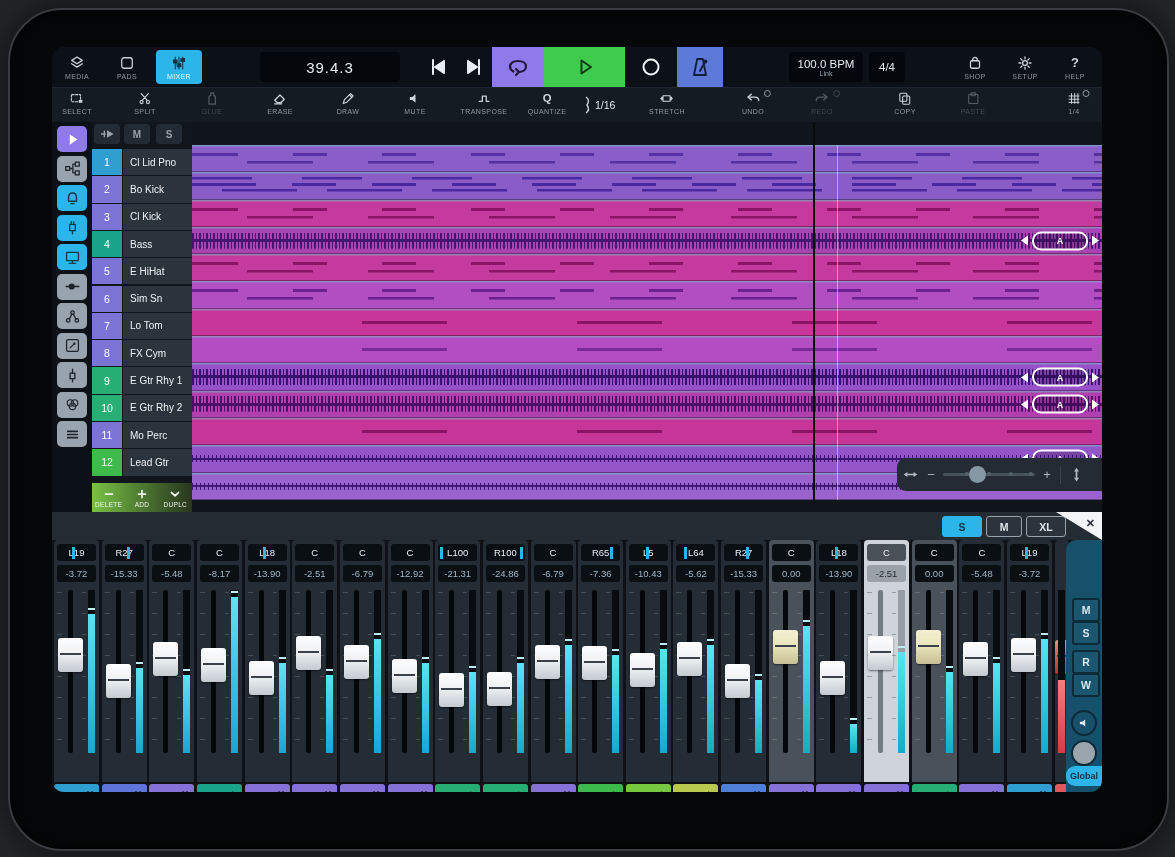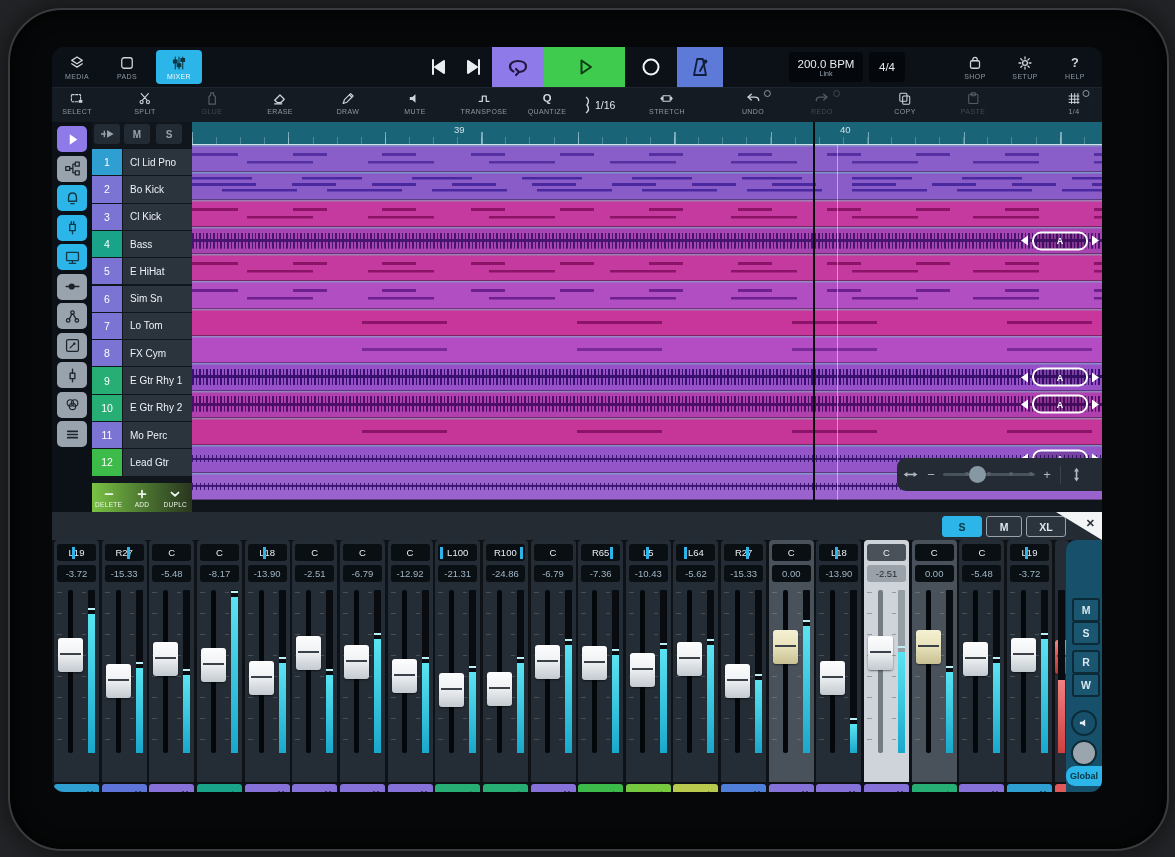--- a/index.html
+++ b/index.html
@@ -141,20 +141,21 @@
               <g fill="none" stroke="currentColor" stroke-width="1.4" stroke-linecap="round" stroke-linejoin="round">
                 <path d="M7 4v16M12 4v16M17 4v16"></path>
                 <rect x="4.6" y="8" width="4.8" height="4" fill="currentColor"></rect>
                 <rect x="9.6" y="13" width="4.8" height="4" fill="currentColor"></rect>
                 <rect x="14.6" y="6" width="4.8" height="4" fill="currentColor"></rect>
               </g>
             </svg>
             <span class="lbl">MIXER</span>
           </div>
         </div>
+      <div class="timebox">39.4.3</div>
       <div id="transport">
           <div class="transbtn" style="left: 368px; width: 36px;">
             <svg class="ic" viewBox="0 0 24 24" width="24" height="24" style="color:#e8edf2">
               <g fill="none" stroke="currentColor" stroke-width="2" stroke-linecap="round" stroke-linejoin="round">
                 <path d="M7 5v14"></path>
                 <path d="M18 6l-9 6 9 6z" fill="currentColor"></path>
               </g>
             </svg>
           </div>
           <div class="transbtn" style="left: 404px; width: 36px;">
@@ -191,21 +192,21 @@
             <svg class="ic" viewBox="0 0 24 24" width="24" height="24" style="color:#101d3c">
               <g fill="none" stroke="currentColor" stroke-width="1.8" stroke-linecap="round" stroke-linejoin="round">
                 <path d="M9.2 4h5.6L18 20H6z"></path>
                 <path d="M12 16l5-9"></path>
                 <circle cx="17.4" cy="6.4" r="1.1" fill="currentColor"></circle>
               </g>
             </svg>
           </div>
         </div>
       <div class="bpmbox">
-        <span class="bpm">200.0 BPM</span>
+        <span class="bpm">100.0 BPM</span>
         <span class="link">Link</span>
       </div>
       <div class="sigbox">4/4</div>
       <div id="topbar-right">
           <div class="tbbtn" style="left: 900px;">
             <svg class="ic" viewBox="0 0 24 24" width="18" height="18" style="color:#cdd5dc">
               <g fill="none" stroke="currentColor" stroke-width="1.7" stroke-linecap="round" stroke-linejoin="round">
                 <rect x="6" y="9" width="12" height="10" rx="2"></rect>
                 <path d="M9 9V7.5a3 3 0 0 1 6 0V9"></path>
               </g>
@@ -544,26 +545,20 @@
                   <path d="M6 9.5l6 5.5 6-5.5"></path>
                 </g>
               </svg>
               <span class="lbl">DUPLC</span>
             </div>
           </div>
         </div>
     </div>
 
     <div class="arrange">
-      <div class="ruler">
-          <div id="barnums">
-            <div class="barnum" style="left: 262px;">39</div>
-            <div class="barnum" style="left: 648px;">40</div>
-          </div>
-        </div>
       <div class="clips" id="clips">
           <div class="clip" style="background: repeating-linear-gradient(90deg, rgb(84, 48, 162) 0px, rgb(84, 48, 162) 34px, transparent 34px, transparent 89px) 12px 8px / 100% 2.5px repeat-x, repeating-linear-gradient(90deg, transparent 0px, transparent 55px, rgb(84, 48, 162) 55px, rgb(84, 48, 162) 121px) 0px 16px / 100% 2.5px repeat-x, linear-gradient(rgb(138, 94, 200), rgb(138, 94, 200));"></div>
           <div class="clip" style="background: repeating-linear-gradient(90deg, rgb(74, 40, 160) 0px, rgb(74, 40, 160) 60px, transparent 60px, transparent 110px) 0px 5px / 100% 2.5px repeat-x, repeating-linear-gradient(90deg, rgb(74, 40, 160) 0px, rgb(74, 40, 160) 44px, transparent 44px, transparent 80px) 20px 11px / 100% 2.5px repeat-x, repeating-linear-gradient(90deg, transparent 0px, transparent 30px, rgb(74, 40, 160) 30px, rgb(74, 40, 160) 105px) 0px 17px / 100% 2.5px repeat-x, linear-gradient(rgb(138, 92, 200), rgb(138, 92, 200));"></div>
           <div class="clip" style="background: repeating-linear-gradient(90deg, rgb(140, 20, 104) 0px, rgb(140, 20, 104) 34px, transparent 34px, transparent 89px) 12px 8px / 100% 2.5px repeat-x, repeating-linear-gradient(90deg, transparent 0px, transparent 55px, rgb(140, 20, 104) 55px, rgb(140, 20, 104) 121px) 0px 16px / 100% 2.5px repeat-x, linear-gradient(rgb(196, 58, 158), rgb(196, 58, 158));"></div>
           <div class="clip" style="background: repeating-linear-gradient(90deg, rgb(71, 21, 110) 0px, rgb(71, 21, 110) 1.5px, transparent 1.5px, transparent 3.5px) 0px 50% / 100% 58% repeat-x, linear-gradient(rgb(71, 21, 110), rgb(71, 21, 110)) 0px 50% / 100% 12% no-repeat, linear-gradient(rgb(168, 68, 178), rgb(168, 68, 178));">
             <div class="ahandle">
               <span class="arr l"></span>
               <span>A</span>
               <span class="arr r"></span>
             </div>

